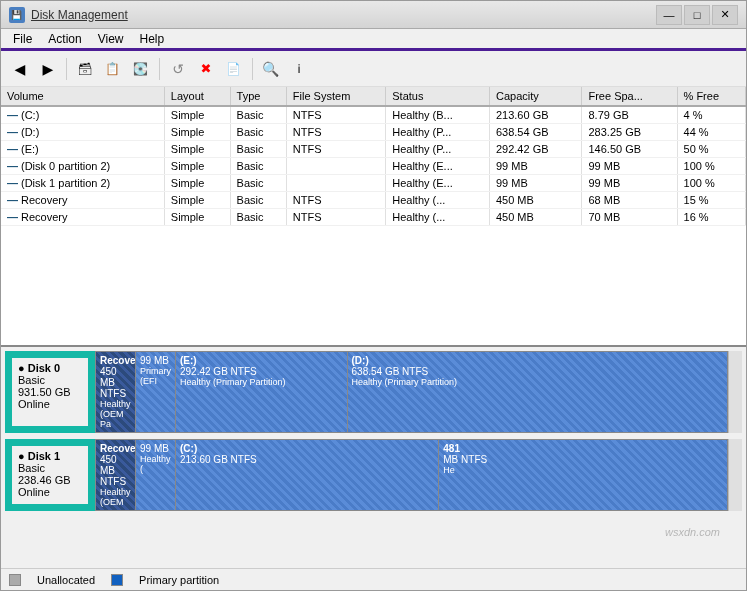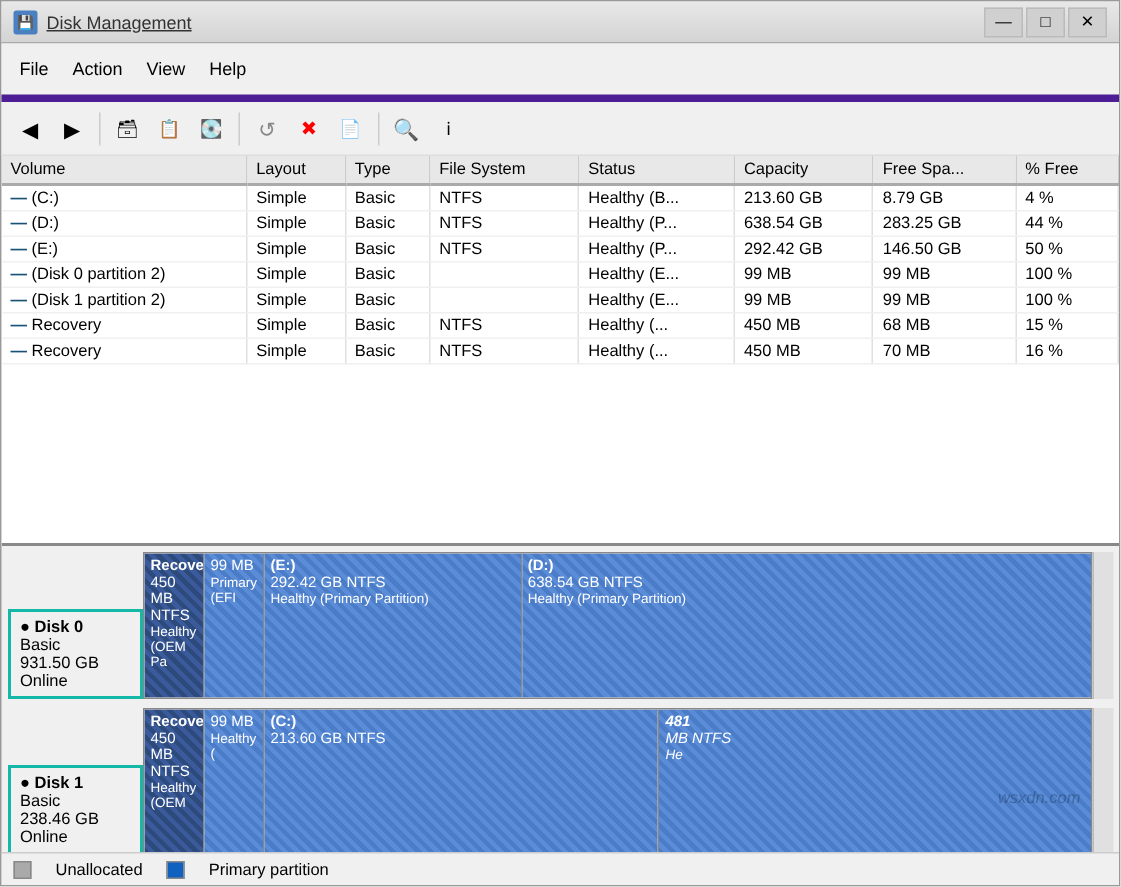--- a/index.html
+++ b/index.html
@@ -64,22 +64,22 @@
       justify-content: center;
       border: 1px solid #bbb;
     }
 
     
     .menu-bar {
       height: 22px;
       background: #f0f0f0;
       display: flex;
       align-items: center;
-      padding: 17px 4px;
-      border-bottom: 5px solid #4c1d95;
+      padding: 0 4px;
+      border-bottom: 3px solid #4c1d95;
       flex-shrink: 0;
     }
     .menu-item {
       padding: 2px 8px;
       cursor: pointer;
       font-size: 12px;
     }
 
     
     .toolbar {
@@ -159,26 +159,25 @@
       display: flex;
       align-items: stretch;
       margin-bottom: 6px;
       min-height: 70px;
     }
     .disk-label {
       width: 90px;
       background: #f0f0f0;
       padding: 4px 6px;
       font-size: 11px;
-      border: 2px solid #14b8a6;
+      border: 7px solid #14b8a6;
       flex-shrink: 0;
       display: flex;
       flex-direction: column;
       justify-content: flex-start;
-      margin-top: 38px;
     }
     .disk-label .disk-name { font-weight: bold; }
     .disk-map {
       flex: 1;
       display: flex;
       border: 1px solid #888;
       overflow: hidden;
     }
 
     .partition {
@@ -441,21 +440,21 @@
             <span class="p-status">Healthy (OEM</span>
           </div>
           <div class="partition partition-medium" style="width:4%;">
             <span class="p-size">99 MB</span>
             <span class="p-status">Healthy (</span>
           </div>
           <div class="partition partition-medium" style="width:43%;">
             <span class="p-name">(C:)</span>
             <span class="p-size">213.60 GB NTFS</span>
           </div>
-          <div class="partition partition-medium" style="width:47%; border-right:none;font-style:italic;">
+          <div class="partition partition-medium" style="width:47%; border-right:none;">
             <span class="p-name">481</span>
             <span class="p-size">MB NTFS</span>
             <span class="p-status">He</span>
           </div>
         </div>
         <div style="width:14px; background:#e0e0e0; border-left:1px solid #bbb;"></div>
       </div>
 
       <div class="watermark">wsxdn.com</div>
     </div>

